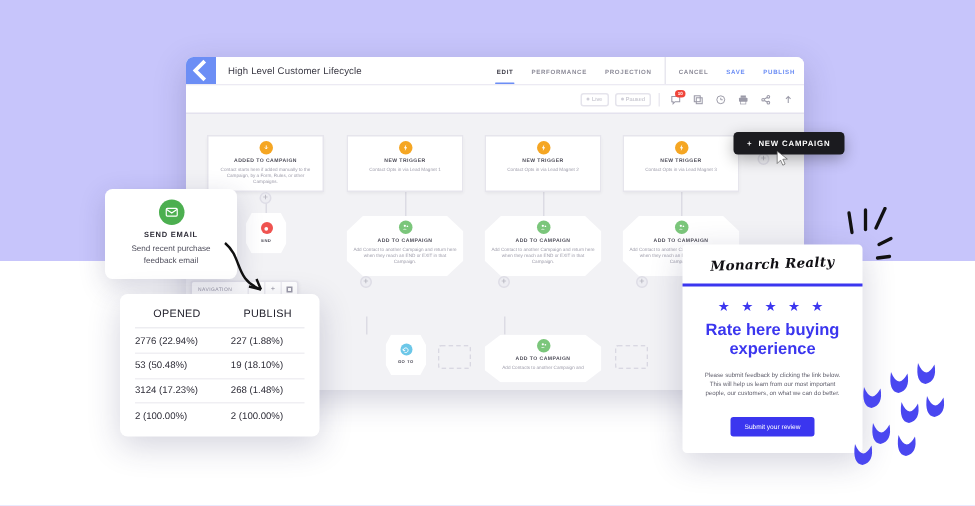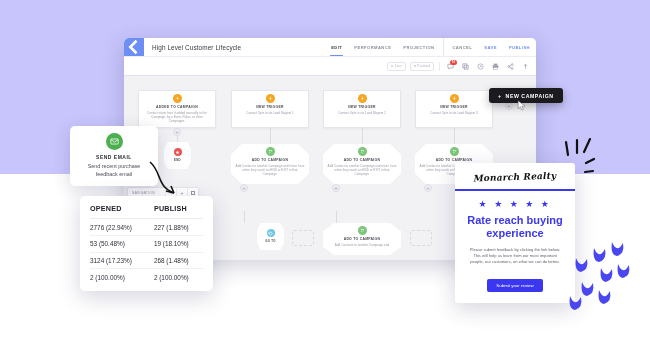--- a/index.html
+++ b/index.html
@@ -153,21 +153,21 @@
   }
 
   
   .stats-card {
     position: absolute; left: 80px; top: 196px; width: 133px;
     background: #fff; border-radius: 5px; padding: 8px 10px 6px;
     box-shadow: 0 6px 22px rgba(40,40,90,.20);
   }
   .stats-card table { width: 100%; border-collapse: collapse; }
   .stats-card th {
-    text-align: left; font-size: 7.2px; font-weight: bold; color: #22212c;
+    text-align: center; font-size: 7.2px; font-weight: normal; color: #22212c;
     letter-spacing: .2px; padding-bottom: 5px; border-bottom: 1px solid #ededf1; margin-top: 28px;
   }
   .stats-card td {
     font-size: 6.4px; color: #2e2d38; padding: 4.6px 0 4.2px;
     border-bottom: 1px solid #f0eff3;
   }
   .stats-card tr:last-child td { border-bottom: none; }
   .stats-card th:last-child, .stats-card td:last-child { padding-left: 8px; }
 
   .arrow-curve { position: absolute; left: 146px; top: 160px; }
@@ -480,21 +480,21 @@
           <td>2 (100.00%)</td>
         </tr>
       </tbody>
     </table>
   </div>
 
   <div class="review-card">
     <div class="rc-logo">Monarch Realty</div>
     <div class="rc-rule"></div>
     <div class="rc-stars">★ ★ ★ ★ ★</div>
-    <div class="rc-head">Rate reach buying experience</div>
+    <div class="rc-head">Rate here buying experience</div>
     <div class="rc-body">Please submit feedback by clicking the link below. This will help us learn from our most important people, our customers, on what we can do better.</div>
     <div class="rc-btn">Submit your review</div>
   </div>
 
   <svg class="deco" style="left:560px; top:138px;" width="48" height="42" viewBox="0 0 48 42">
     <g stroke="#111" stroke-width="2.2" stroke-linecap="round" fill="none">
       <path d="M6 4 L8 17"></path>
       <path d="M17 2 L17 15"></path>
       <path d="M30 1 L24 14"></path>
       <path d="M26 25 L34 21"></path>

